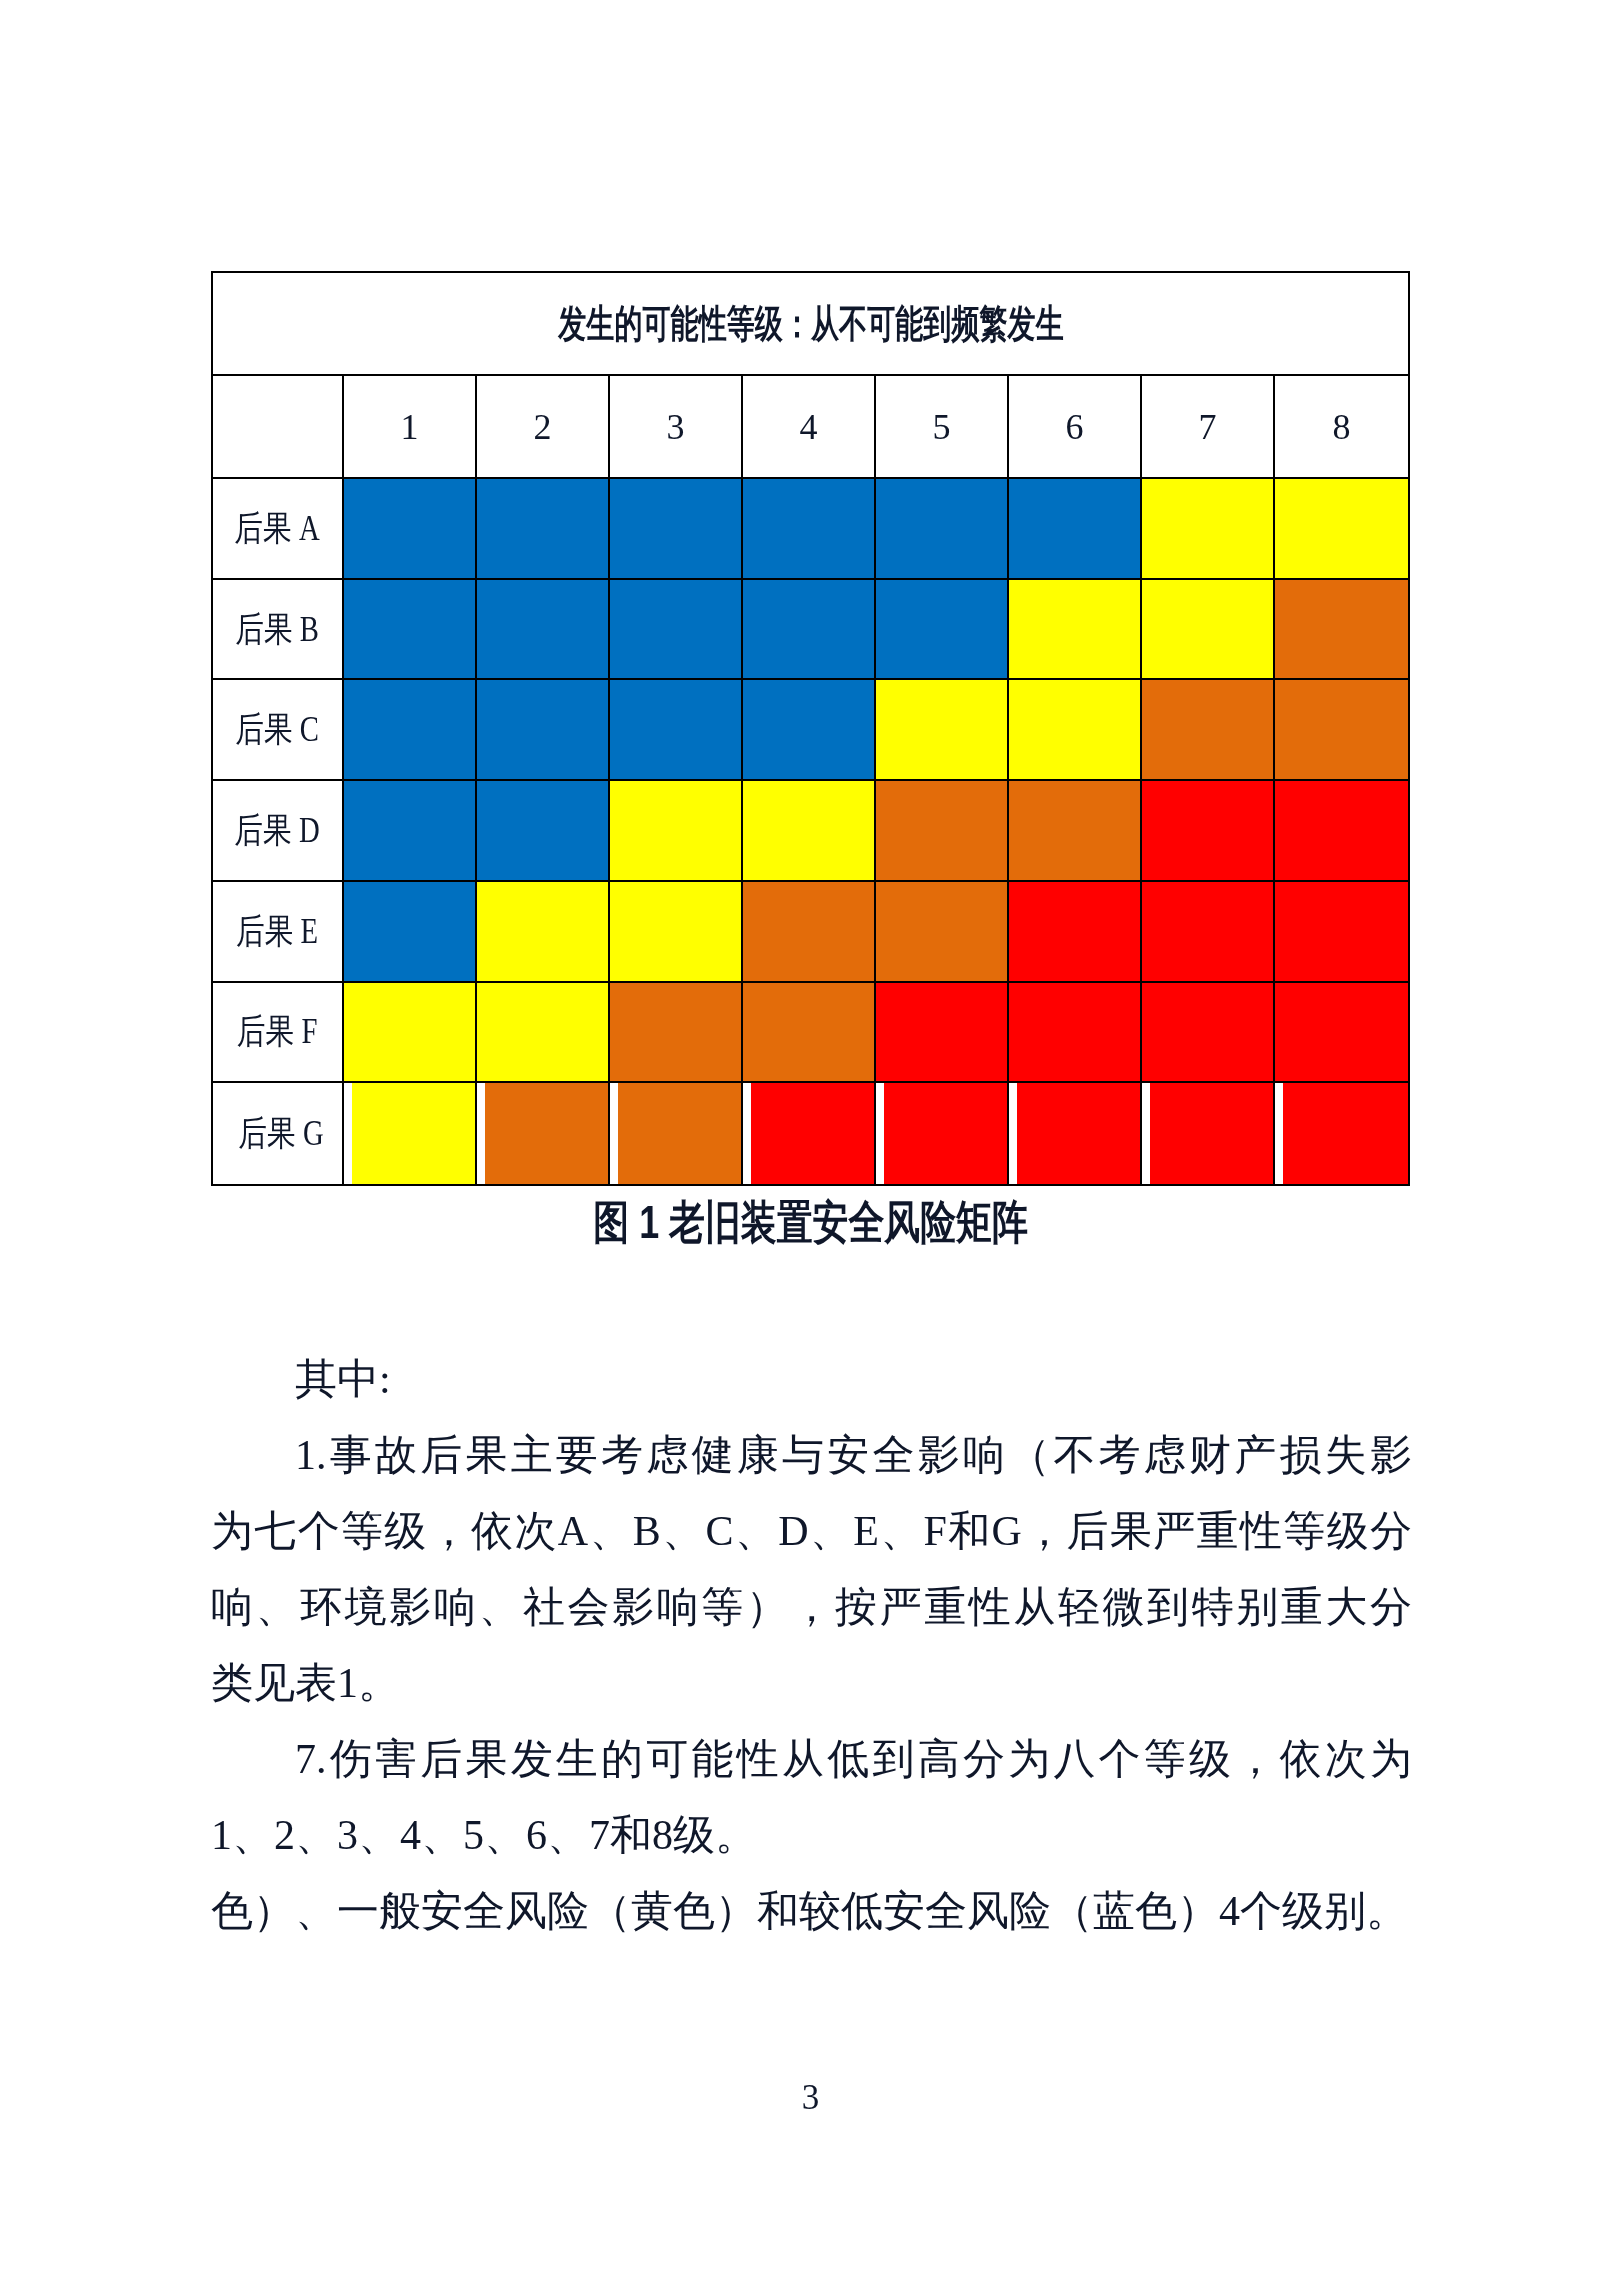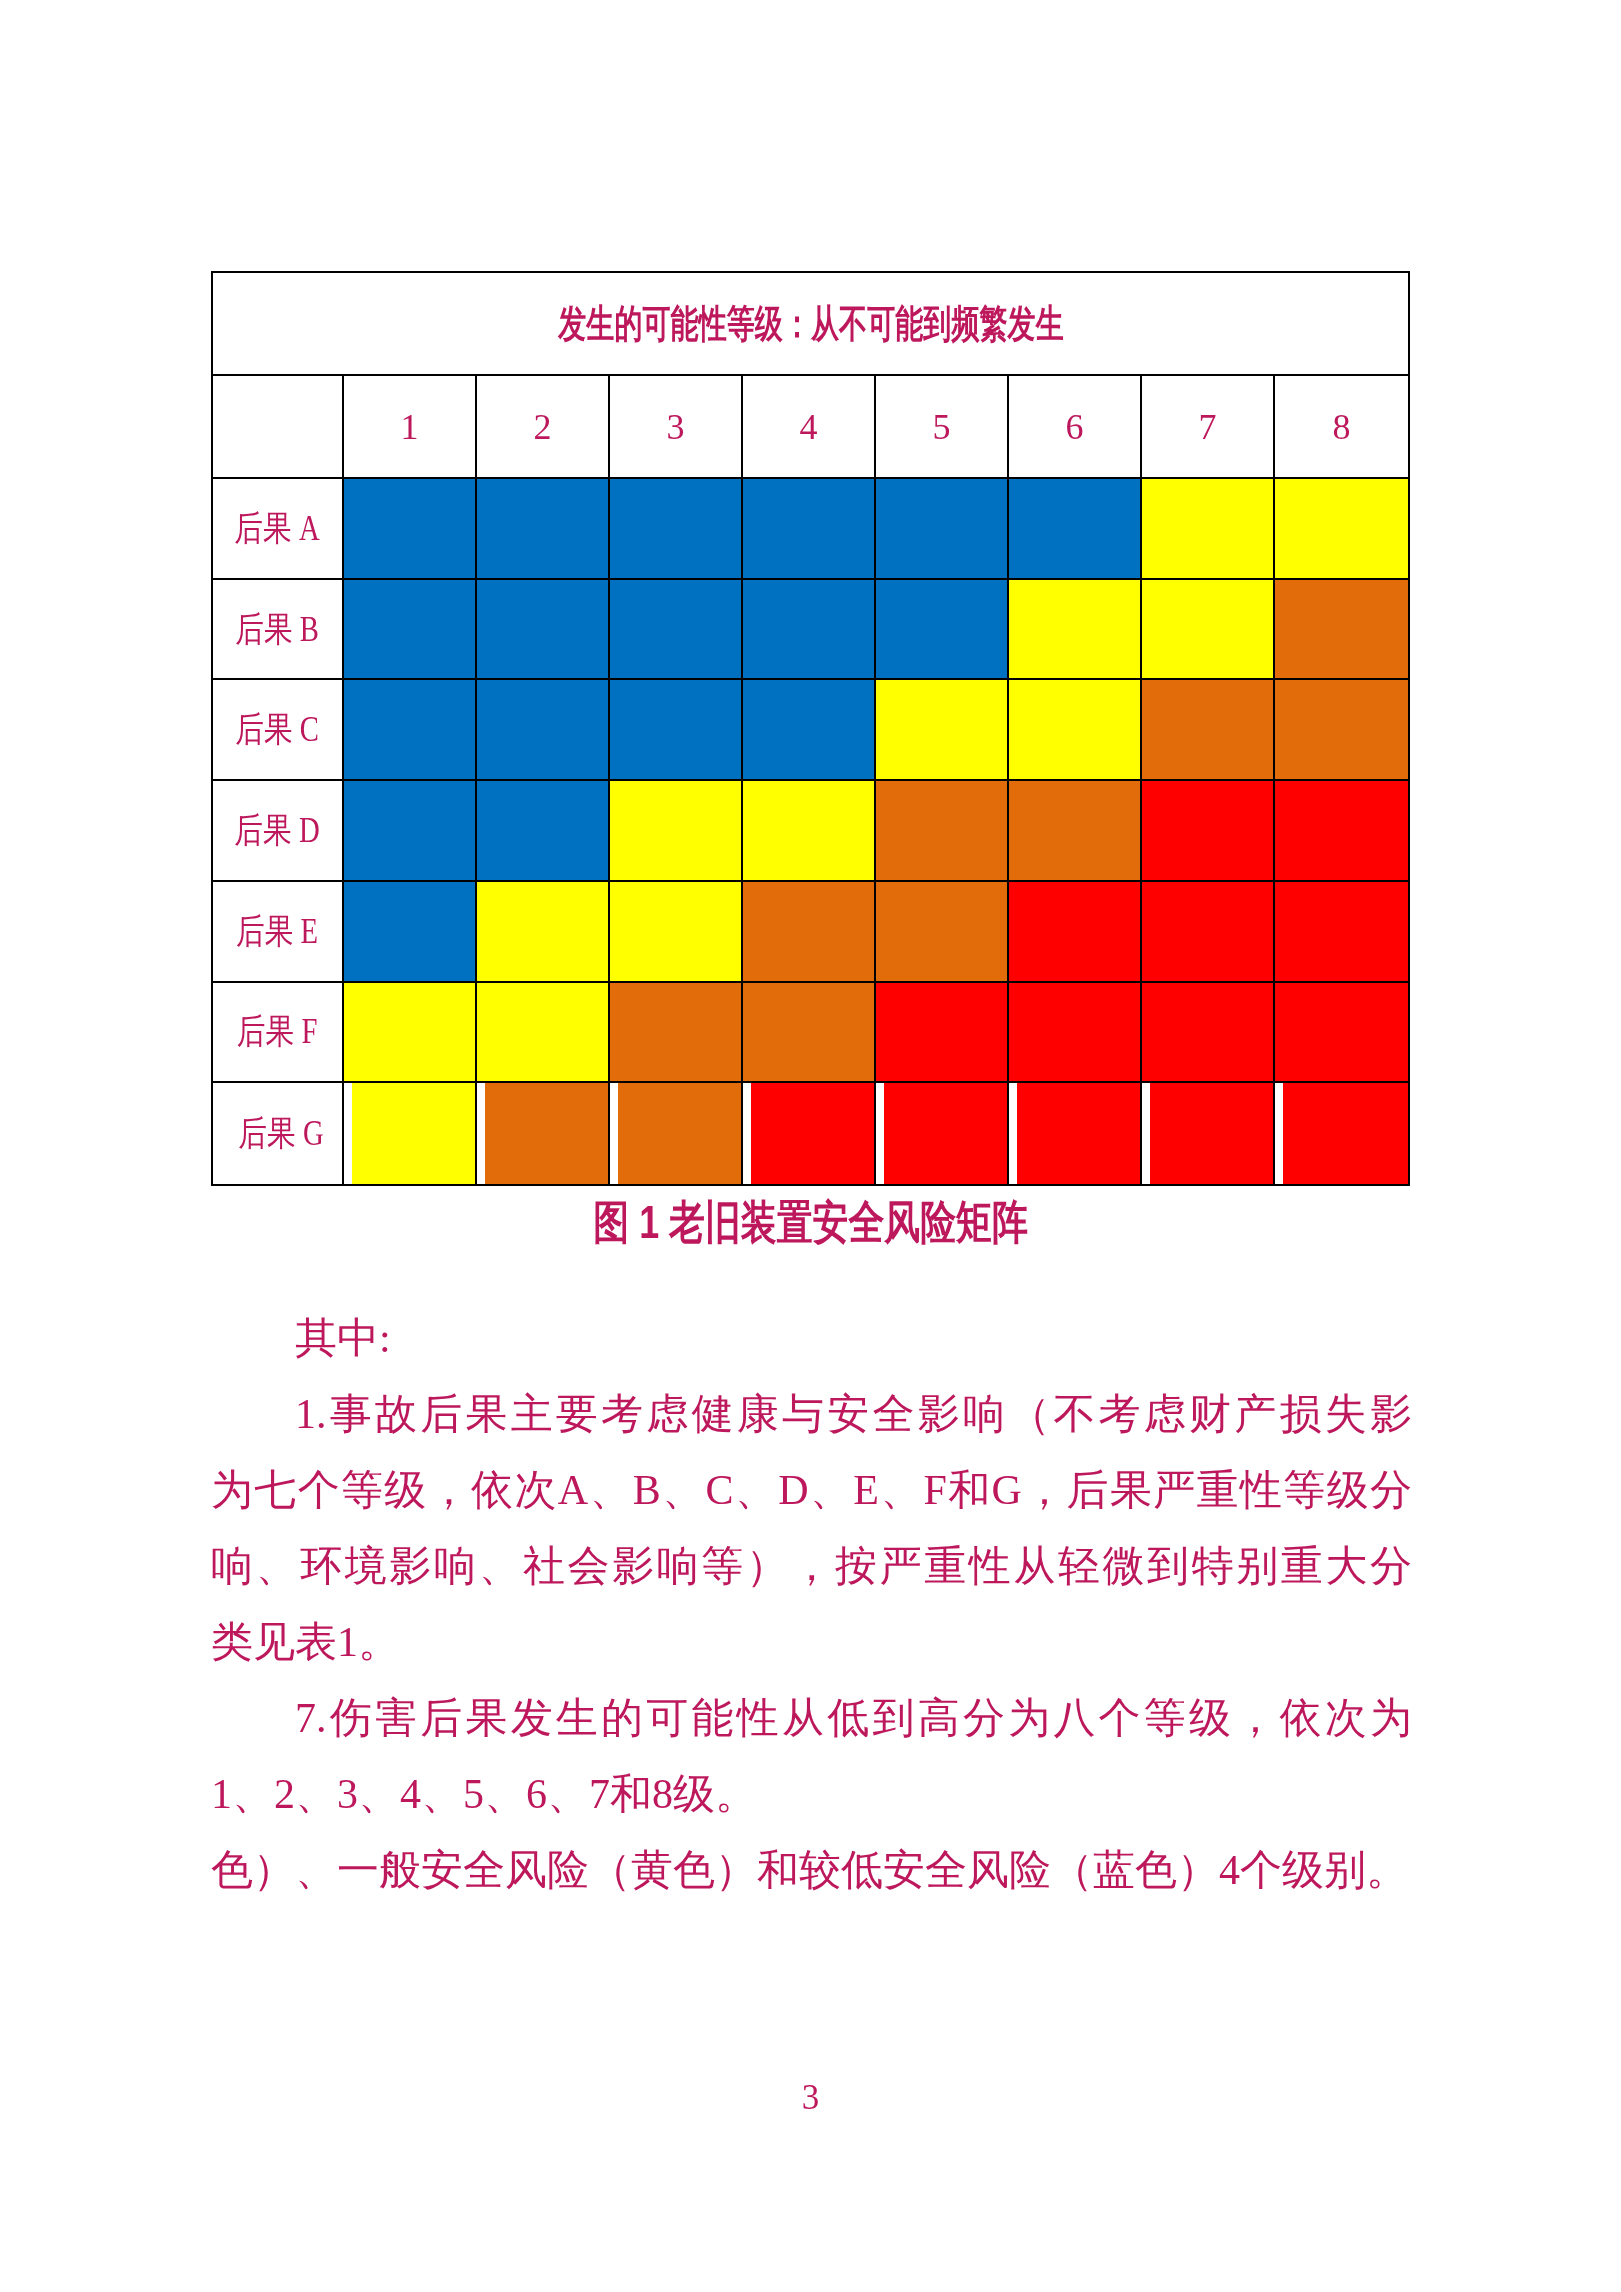--- a/index.html
+++ b/index.html
@@ -2,21 +2,21 @@
 <html><head>
 <meta charset="utf-8">
 <style>
   html,body{margin:0;padding:0;background:#ffffff;}
   .page{
     position:relative;
     width:1621px;height:2293px;
     background:#ffffff;
     overflow:hidden;
     font-family:"Liberation Serif","DejaVu Serif",serif;
-    color:#be185d;
+    color:#0f172a;
   }
 
   
   .risk-table{
     position:absolute;left:211px;top:271px;
     width:1199px;height:915px;
     box-sizing:border-box;
     border:2px solid #000;
     display:grid;
     grid-template-columns:131px repeat(8,1fr);
@@ -59,21 +59,21 @@
     text-align:center;
     font-weight:bold;
     font-size:46px;
     font-family:"Liberation Sans","DejaVu Sans",sans-serif;
     white-space:nowrap;
   }
   .figure-caption .condense{display:inline-block;transform:scaleX(0.78);transform-origin:center;}
 
   
   .doc-body{
-    position:absolute;left:211px;top:1300px;width:1201px;
+    position:absolute;left:211px;top:1341px;width:1201px;
     font-size:42px;
     line-height:76px;
     font-family:"Liberation Serif","DejaVu Serif",serif;
   }
   .body-line{height:76px;white-space:nowrap;}
   .body-line.just{
     text-align:justify;
     text-align-last:justify;
     text-justify:inter-character;
     white-space:normal;

